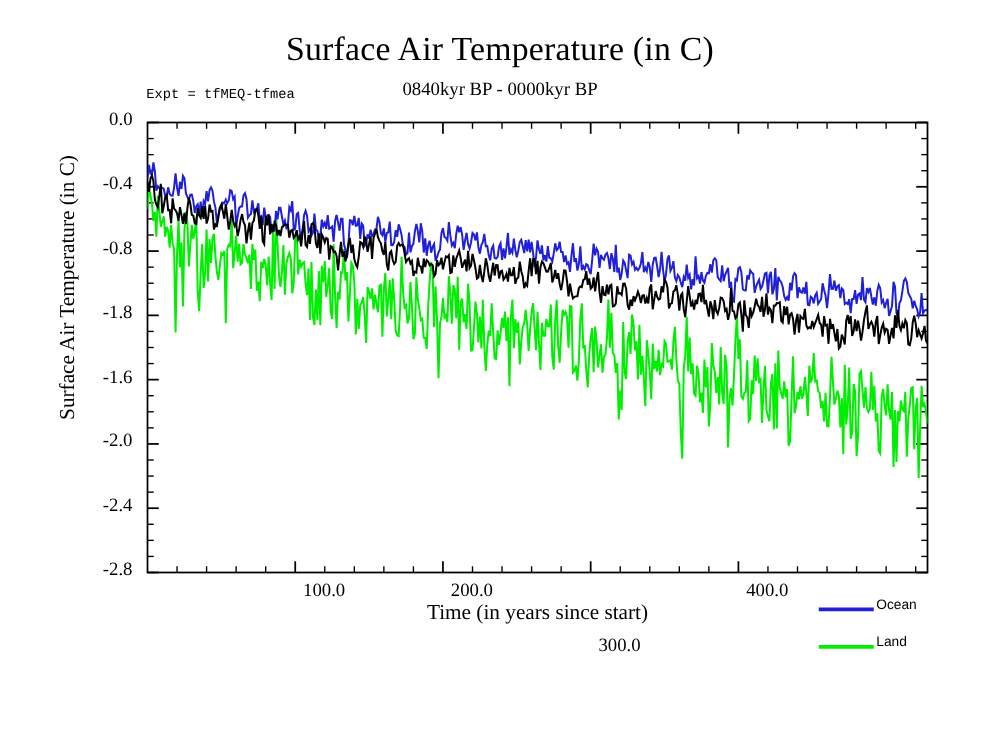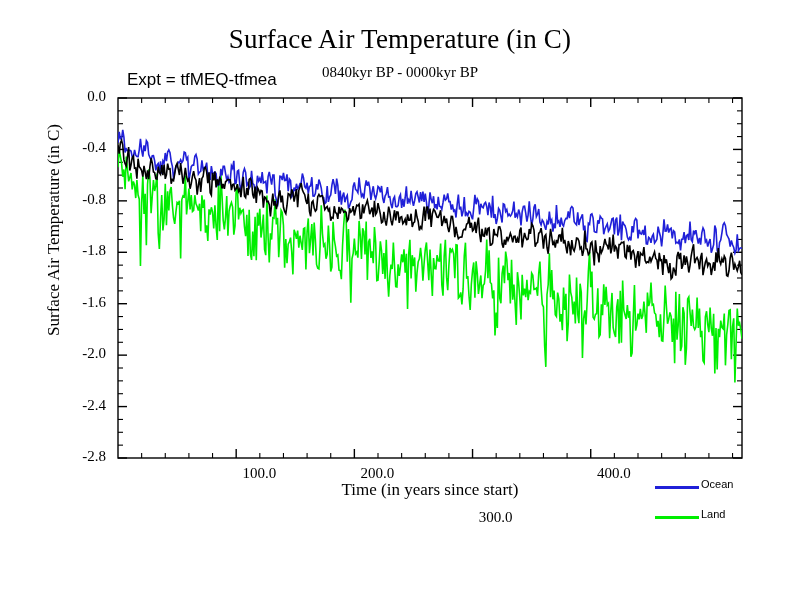--- a/index.html
+++ b/index.html
@@ -36,23 +36,23 @@
   }
   #subtitle {
     left: 0; top: 64px;
     width: 800px;
     text-align: center;
     font-size: 15px;
     font-family: "Liberation Serif", serif;
     white-space: nowrap;
   }
   #expt-label {
-    left: 127px; top: 70px;
-    font-size: 17px;
-    font-family: Liberation Sans, sans-serif;
+    left: 117px; top: 70px;
+    font-size: 11px;
+    font-family: Liberation Mono, monospace;
     white-space: nowrap;
   }
   #season-label {
     left: 0; top: 70px;
     width: 742px;
     text-align: right;
     font-size: 15px;
     font-family: "Liberation Serif", serif;
     white-space: nowrap;
   }

